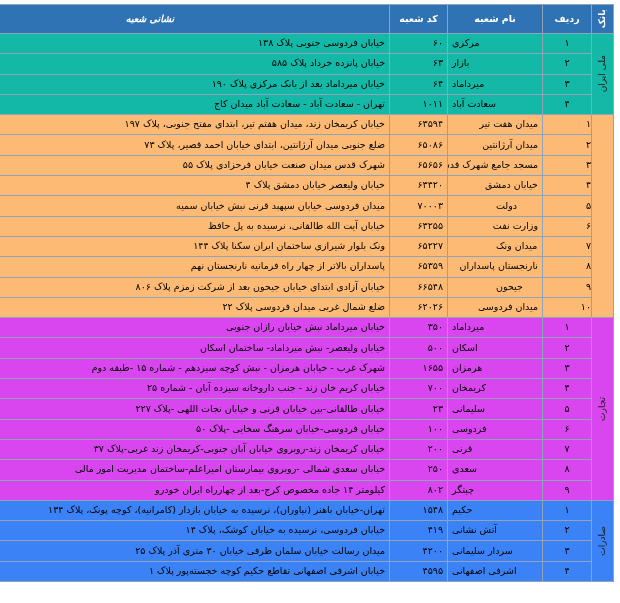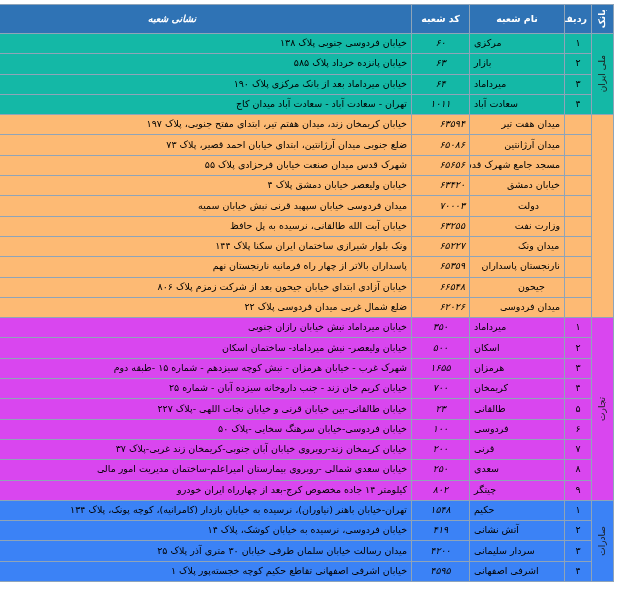--- a/index.html
+++ b/index.html
@@ -46,21 +46,21 @@
   thead th {
     background: #2f73b5;
     color: #ffffff;
     font-weight: bold;
     font-size: 10.5px;
     height: 29px;
     text-align: center;
     border-color: #24557f;
   }
   th.h-bank      { width: 22px; }
-  th.h-row       { width: 27px; }
+  th.h-row       { width: 49px; }
   th.h-name      { width: 95px; }
   th.h-code      { width: 58px; }
   th.h-address   { width: 479px; font-style: italic; }
 
   .vhead {
     display: block;
     writing-mode: vertical-rl;
     transform: rotate(180deg);
     white-space: nowrap;
     font-size: 9px;
@@ -92,23 +92,21 @@
     font-size: 9.5px;
   }
   td.c-name {
     width: 95px;
     text-align: left;
     padding-right: 5px;
     font-size: 9.5px;
   }
   td.c-code {
     width: 58px;
-    text-align: center;
-    font-size: 9.5px;
-    font-style: italic;
+    font-size: 9.5px;
   }
   td.c-address {
     width: 406px;
     text-align: right;
     padding-right: 5px;
     font-size: 9.5px;
   }
 
   tbody tr { height: 20.3px; }
 
@@ -250,21 +248,21 @@
           <td class="c-address">شهرک غرب - خیابان هرمزان - نبش کوچه سیزدهم - شماره ۱۵ -طبقه دوم</td>
         </tr>
         <tr class="sec-tejarat">
           <td class="c-row">۴</td>
           <td class="c-name">کریمخان</td>
           <td class="c-code">۷۰۰</td>
           <td class="c-address">خیابان کریم خان زند - جنب داروخانه سیزده آبان - شماره ۲۵</td>
         </tr>
         <tr class="sec-tejarat">
           <td class="c-row">۵</td>
-          <td class="c-name">طالقانی</td>
+          <td class="c-name">سلیمانی</td>
           <td class="c-code">۲۳</td>
           <td class="c-address">خیابان طالقانی-بین خیابان قرنی و خیابان نجات اللهی -پلاک ۲۲۷</td>
         </tr>
         <tr class="sec-tejarat">
           <td class="c-row">۶</td>
           <td class="c-name">فردوسی</td>
           <td class="c-code">۱۰۰</td>
           <td class="c-address">خیابان فردوسی-خیابان سرهنگ سخایی -پلاک ۵۰</td>
         </tr>
         <tr class="sec-tejarat">

